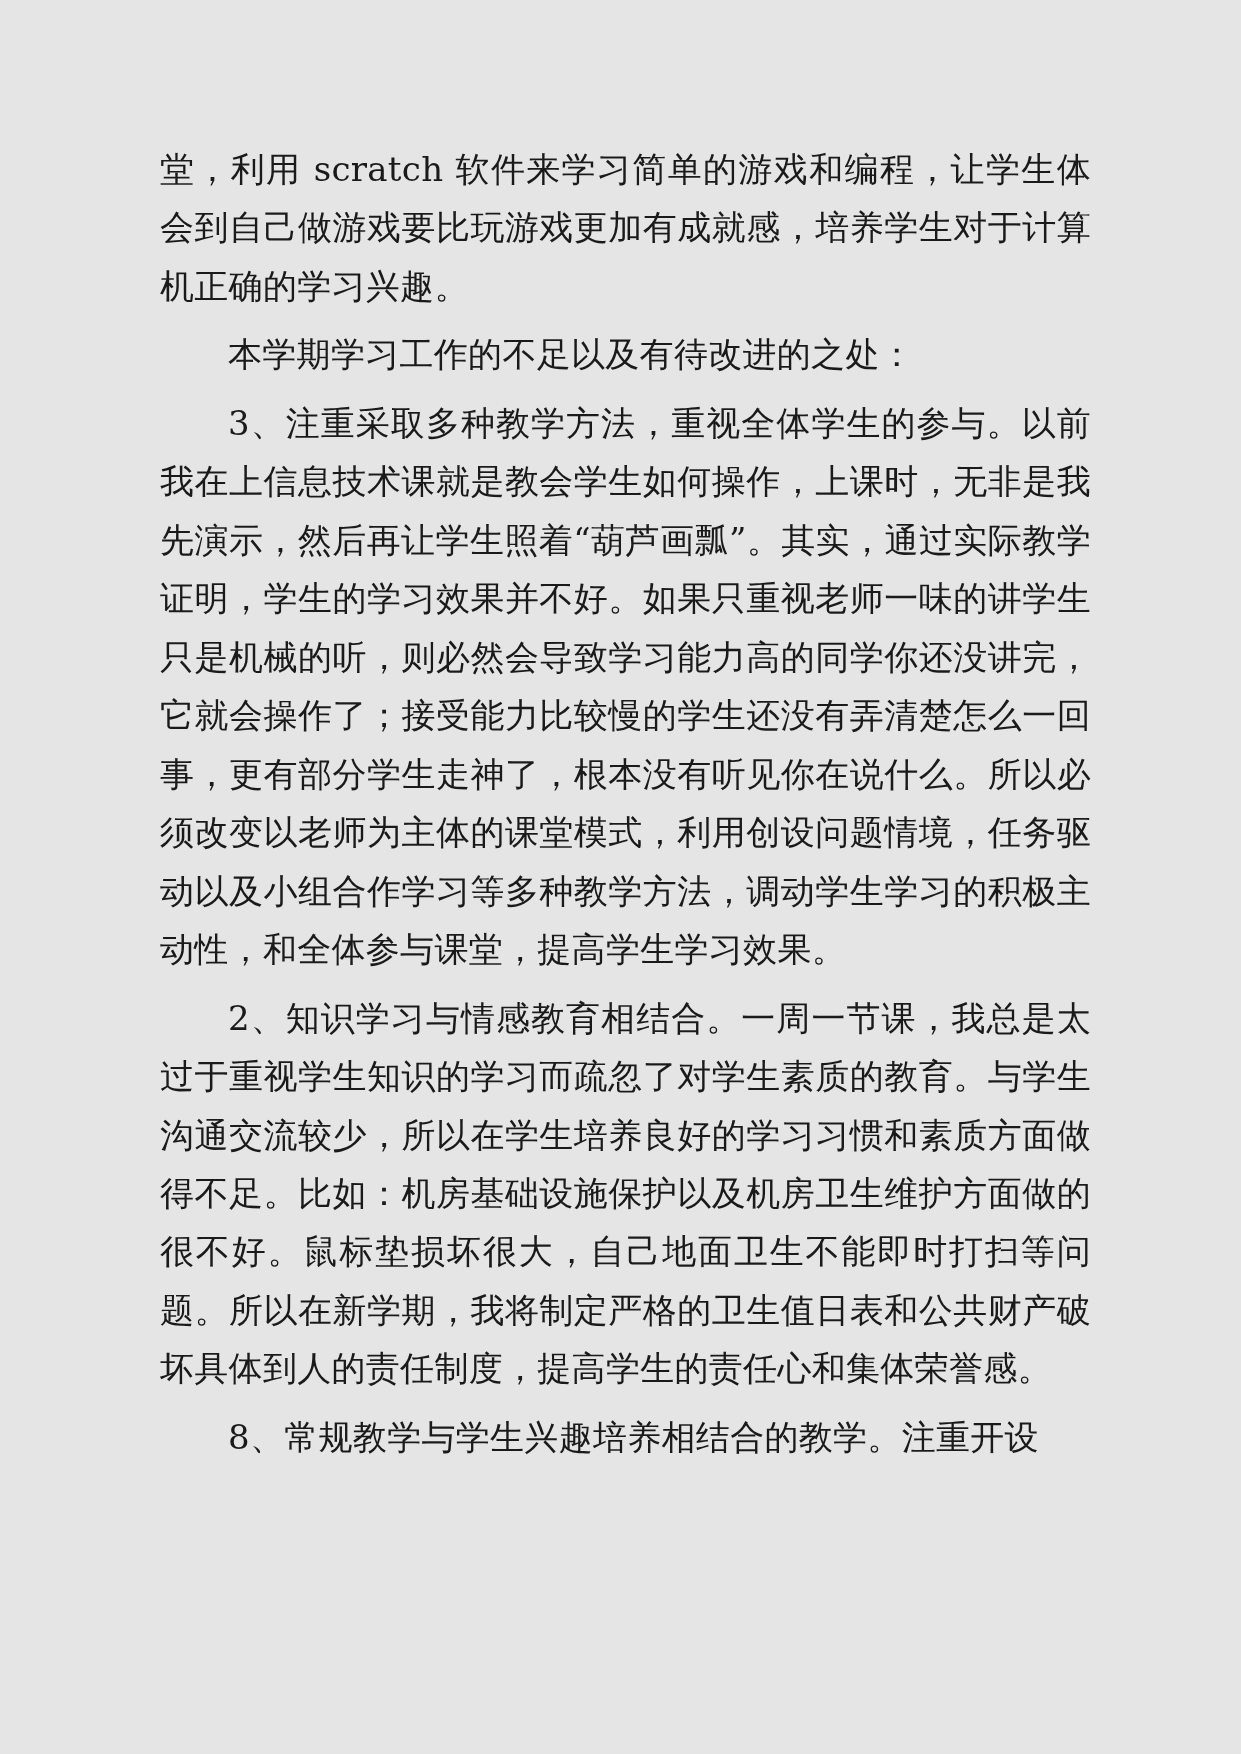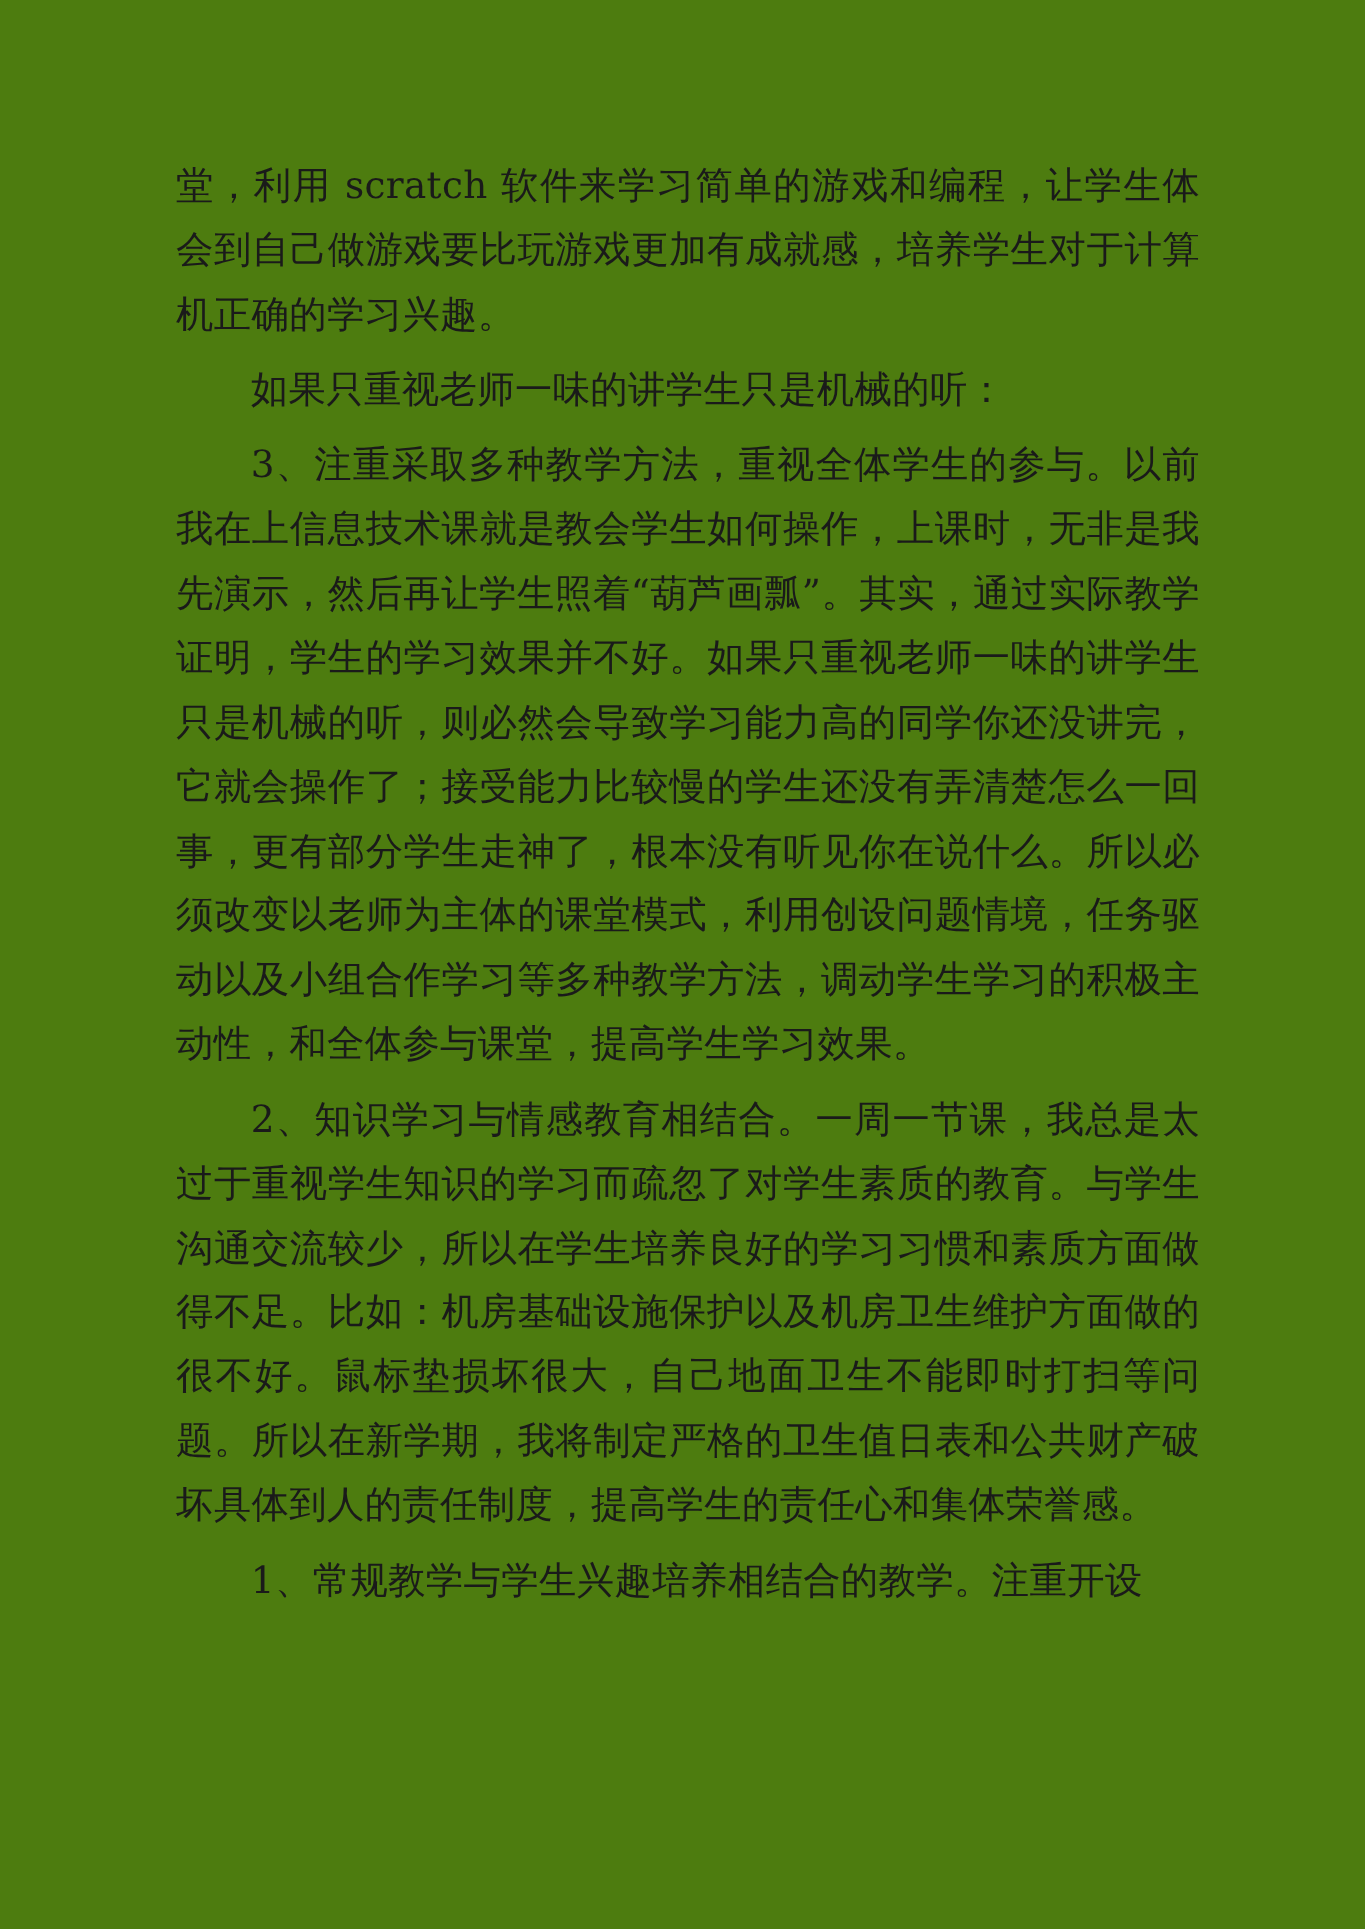--- a/index.html
+++ b/index.html
@@ -3,21 +3,21 @@
 <meta charset="utf-8">
 <style>
   html, body {
     margin: 0;
     padding: 0;
     background: #ffffff;
   }
   .page {
     width: 1241px;
     height: 1754px;
-    background: #4d7c0f;
+    background: #e5e5e5;
     position: relative;
     box-sizing: border-box;
     padding: 140px 150px 120px 160px;
     font-family: "DejaVu Serif", "Liberation Serif", serif;
     color: #1a1a1a;
     overflow: hidden;
   }
   .doc-body {
     font-size: 34px;
     line-height: 1.72;
@@ -36,18 +36,18 @@
   .para + .para {
     margin-top: 10px;
   }
 </style>
 </head>
 <body>
 
 <div class="page">
   <div class="doc-body">
     <p class="para tight">堂，利用 scratch 软件来学习简单的游戏和编程，让学生体会到自己做游戏要比玩游戏更加有成就感，培养学生对于计算机正确的学习兴趣。</p>
-    <p class="para">如果只重视老师一味的讲学生只是机械的听：</p>
+    <p class="para">本学期学习工作的不足以及有待改进的之处：</p>
     <p class="para">3、注重采取多种教学方法，重视全体学生的参与。以前我在上信息技术课就是教会学生如何操作，上课时，无非是我先演示，然后再让学生照着“葫芦画瓢”。其实，通过实际教学证明，学生的学习效果并不好。如果只重视老师一味的讲学生只是机械的听，则必然会导致学习能力高的同学你还没讲完，它就会操作了；接受能力比较慢的学生还没有弄清楚怎么一回事，更有部分学生走神了，根本没有听见你在说什么。所以必须改变以老师为主体的课堂模式，利用创设问题情境，任务驱动以及小组合作学习等多种教学方法，调动学生学习的积极主动性，和全体参与课堂，提高学生学习效果。</p>
     <p class="para">2、知识学习与情感教育相结合。一周一节课，我总是太过于重视学生知识的学习而疏忽了对学生素质的教育。与学生沟通交流较少，所以在学生培养良好的学习习惯和素质方面做得不足。比如：机房基础设施保护以及机房卫生维护方面做的很不好。鼠标垫损坏很大，自己地面卫生不能即时打扫等问题。所以在新学期，我将制定严格的卫生值日表和公共财产破坏具体到人的责任制度，提高学生的责任心和集体荣誉感。</p>
-    <p class="para">1、常规教学与学生兴趣培养相结合的教学。注重开设</p>
+    <p class="para">8、常规教学与学生兴趣培养相结合的教学。注重开设</p>
   </div>
 </div>
 
 </body></html>

